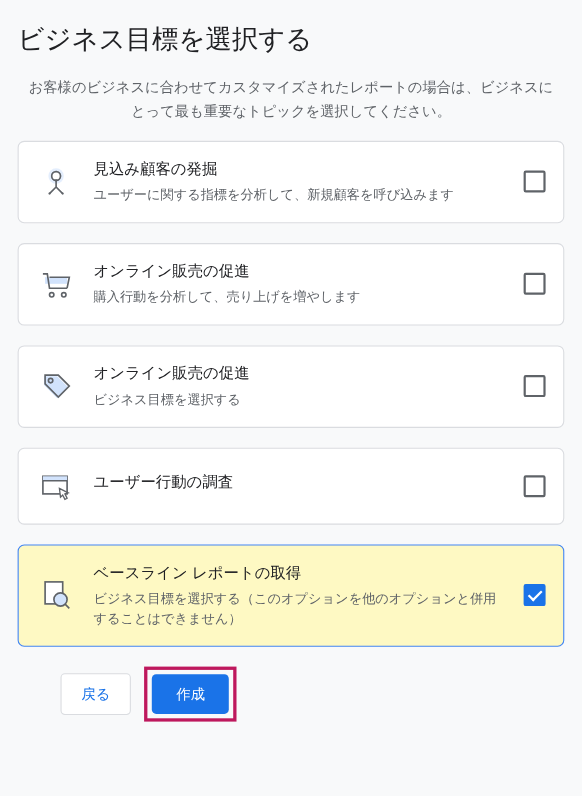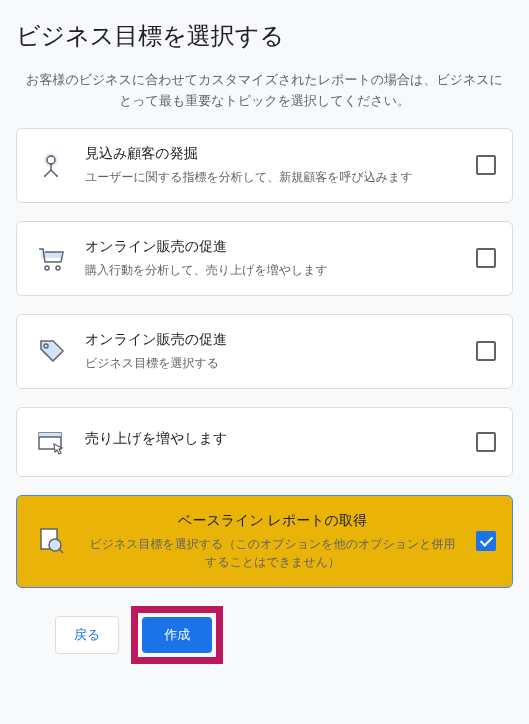--- a/index.html
+++ b/index.html
@@ -36,23 +36,22 @@
       border: 1px solid #dadce0;
       border-radius: 6px;
       padding: 16px 16px;
       margin-bottom: 18px;
       display: flex;
       align-items: center;
       gap: 16px;
       cursor: pointer;
     }
     .card.selected {
-      background: #eab308;
+      background: #fef9c3;
       border-color: #4285f4;
-      text-align: center;
     }
     .card-icon {
       flex-shrink: 0;
       width: 36px;
       height: 36px;
       display: flex;
       align-items: center;
       justify-content: center;
     }
     .card-content {
@@ -102,21 +101,21 @@
     .btn-back {
       background: #fff;
       border: 1px solid #dadce0;
       color: #1a73e8;
       font-size: 13px;
       padding: 9px 18px;
       border-radius: 4px;
       cursor: pointer;
     }
     .btn-create-wrap {
-      border: 7px solid #be185d;
+      border: 3px solid #be185d;
       padding: 4px;
       display: inline-block;
     }
     .btn-create {
       background: #1a73e8;
       border: none;
       color: #fff;
       font-size: 13px;
       padding: 9px 22px;
       border-radius: 4px;
@@ -183,21 +182,21 @@
   <div class="card">
     <div class="card-icon">
       <svg width="32" height="32" viewBox="0 0 32 32" fill="none">
         <rect x="4" y="7" width="22" height="16" stroke="#5f6368" stroke-width="1.5" fill="none"></rect>
         <rect x="4" y="7" width="22" height="4" fill="#d2e3fc"></rect>
         <line x1="4" y1="11" x2="26" y2="11" stroke="#5f6368" stroke-width="1.5"></line>
         <path d="M19 18 L27 22 L24 23 L26 27 L24 28 L22 24 L20 26 Z" fill="#fff" stroke="#5f6368" stroke-width="1.2"></path>
       </svg>
     </div>
     <div class="card-content">
-      <div class="card-title">売り上げを増やします</div>
+      <div class="card-title">ユーザー行動の調査</div>
     </div>
     <div class="card-checkbox"></div>
   </div>
 
   <div class="card selected">
     <div class="card-icon">
       <svg width="32" height="32" viewBox="0 0 32 32" fill="none">
         <rect x="6" y="4" width="16" height="20" stroke="#5f6368" stroke-width="1.5" fill="#fff"></rect>
         <circle cx="20" cy="20" r="6" fill="#d2e3fc" stroke="#5f6368" stroke-width="1.5"></circle>
         <line x1="24" y1="24" x2="28" y2="28" stroke="#5f6368" stroke-width="1.5"></line>

